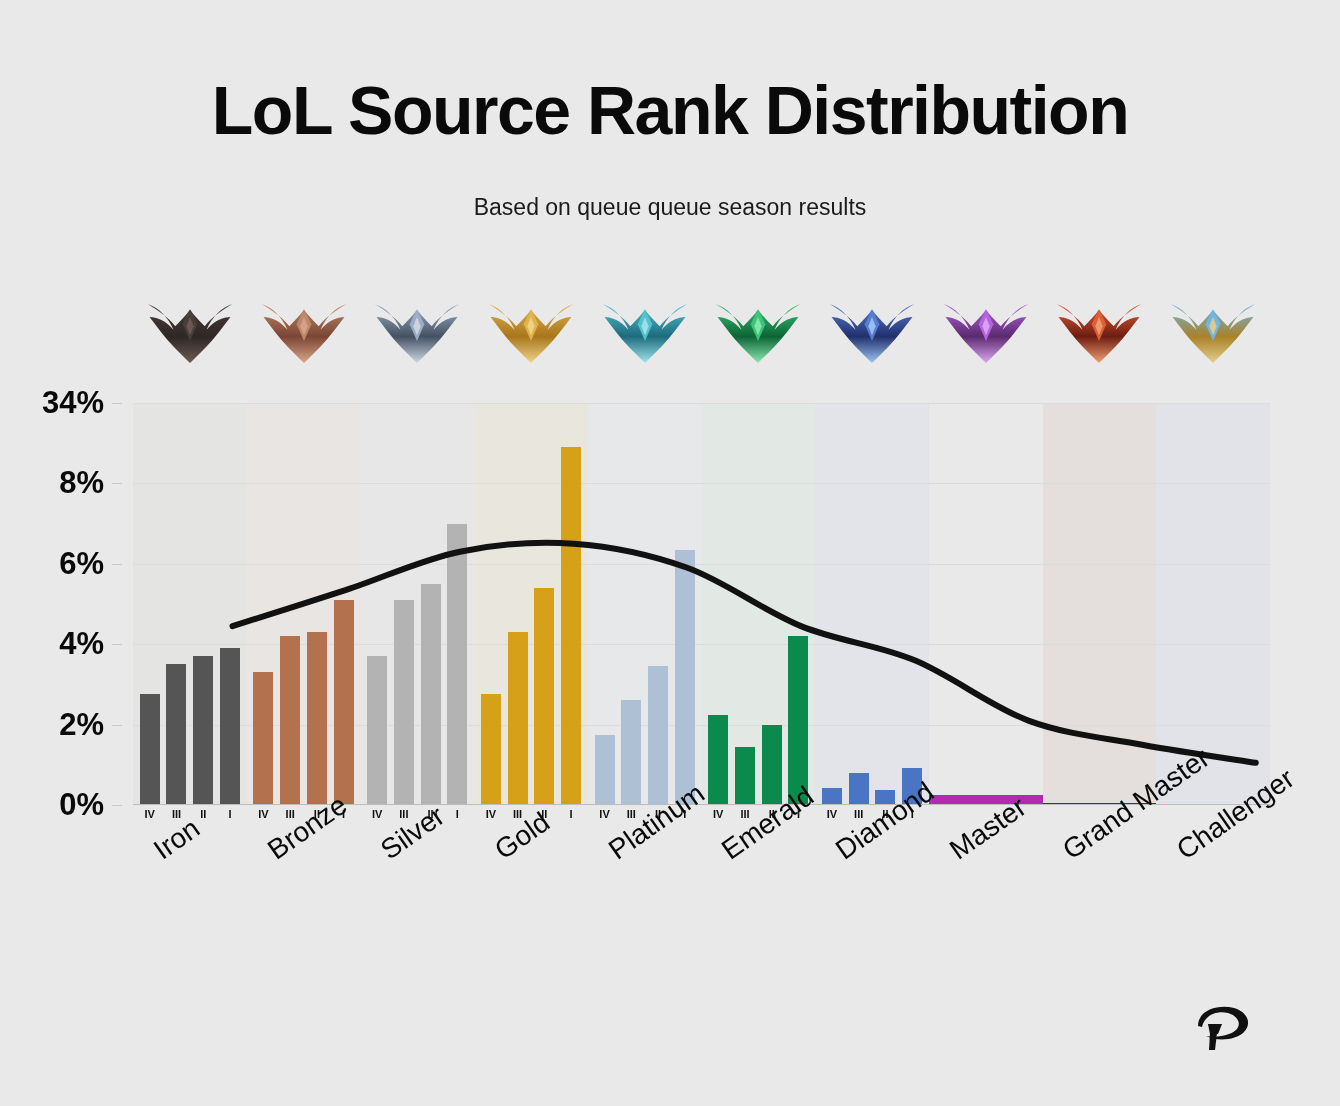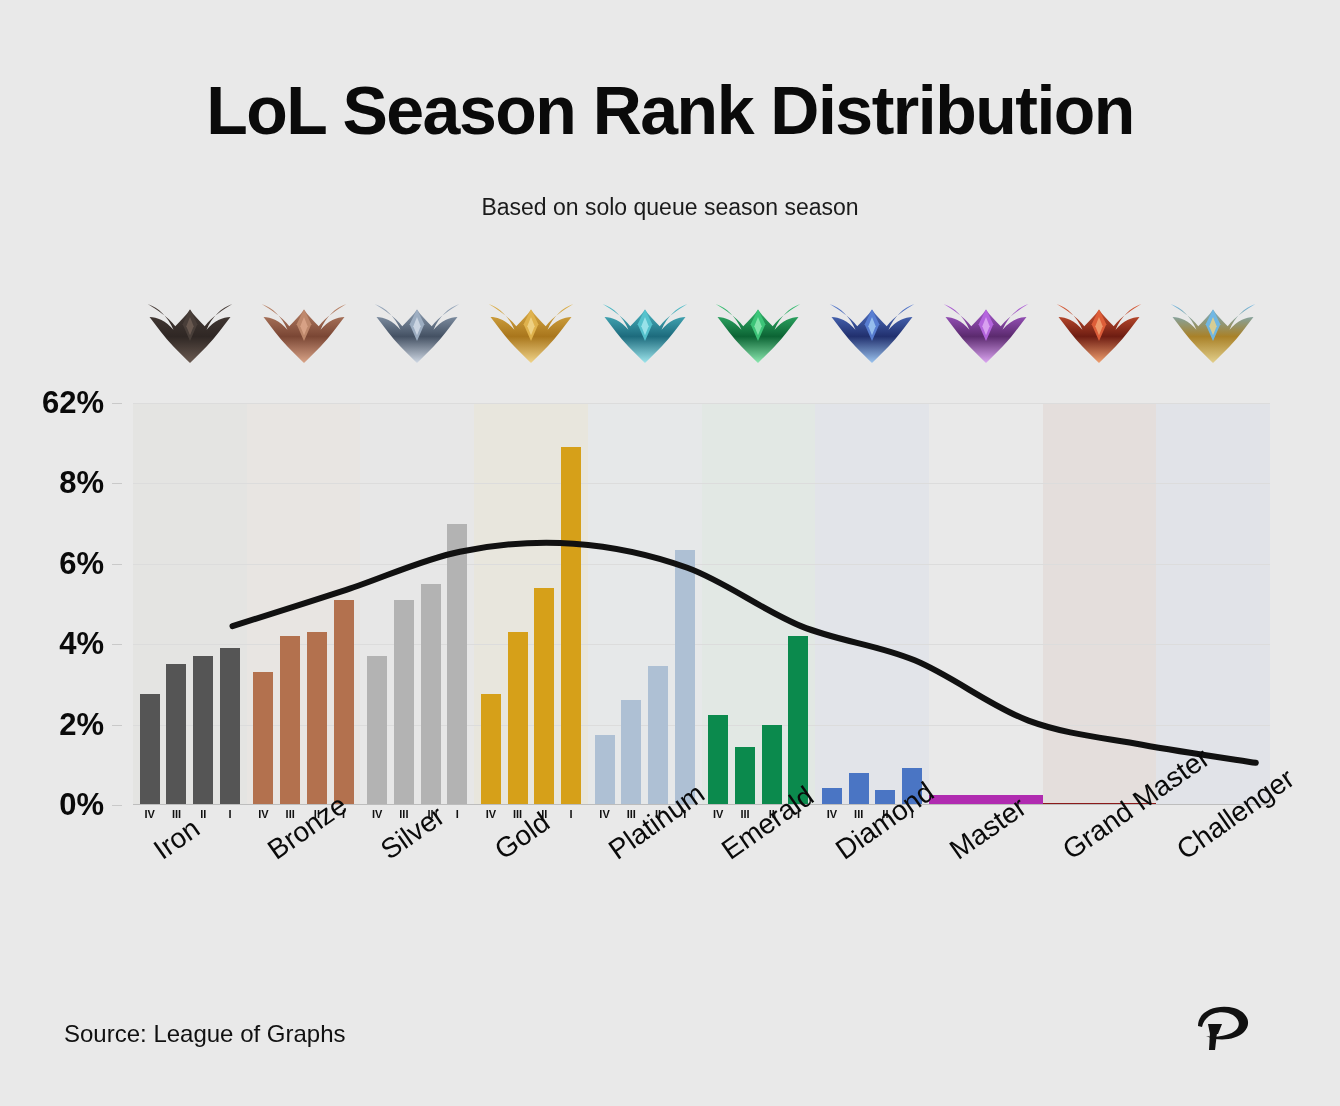--- a/index.html
+++ b/index.html
@@ -96,22 +96,22 @@
     position:absolute;left:64px;top:1020px;
     font-size:24px;color:#111;
   }
   .logo{position:absolute;left:1188px;top:1000px;width:68px;height:54px;}
 </style>
 </head>
 <body>
 
 <div id="page">
 
-  <div class="title">LoL Season Rank Distribution</div>
-  <div class="subtitle">Based on solo queue season season</div>
+  <div class="title">LoL Source Rank Distribution</div>
+  <div class="subtitle">Based on queue queue season results</div>
 
   <div class="emblems" id="emblem-row">
       <div class="emblem-cell">
         <svg class="emblem" viewBox="0 0 100 84">
     <defs>
             <linearGradient id="g-iron-emblem" x1="0" y1="0" x2="0" y2="1">
       <stop offset="0%" stop-color="#4a3f3a"></stop>
               <stop offset="55%" stop-color="#2f2724"></stop>
       <stop offset="100%" stop-color="#6b5b52"></stop>
             </linearGradient>
@@ -293,21 +293,21 @@
       <div class="ytick" style="top: 402px;">0%</div>
       <div class="ytick-mark" style="top: 402px;"></div>
       <div class="ytick" style="top: 321.6px;">2%</div>
       <div class="ytick-mark" style="top: 321.6px;"></div>
       <div class="ytick" style="top: 241.2px;">4%</div>
       <div class="ytick-mark" style="top: 241.2px;"></div>
       <div class="ytick" style="top: 160.8px;">6%</div>
       <div class="ytick-mark" style="top: 160.8px;"></div>
       <div class="ytick" style="top: 80.4px;">8%</div>
       <div class="ytick-mark" style="top: 80.4px;"></div>
-      <div class="ytick" style="top: 0px;">62%</div>
+      <div class="ytick" style="top: 0px;">34%</div>
       <div class="ytick-mark" style="top: 0px;"></div>
     </div>
 
   <div class="plot">
     <div class="bands" id="bands">
         <div class="band" style="background: rgb(228, 228, 226);"></div>
         <div class="band" style="background: rgb(232, 229, 226);"></div>
         <div class="band" style="background: rgb(231, 231, 231);"></div>
         <div class="band" style="background: rgb(232, 230, 221);"></div>
         <div class="band" style="background: rgb(230, 232, 233);"></div>
@@ -457,21 +457,20 @@
         <div class="tiername">Master</div>
       </div>
       <div class="tiername-cell">
         <div class="tiername">Grand Master</div>
       </div>
       <div class="tiername-cell">
         <div class="tiername">Challenger</div>
       </div>
     </div>
 
-  <div class="source">Source: League of Graphs</div>
 
   <svg class="logo" viewBox="0 0 68 54">
     <path d="M10 26 C10 10, 30 4, 46 8 C60 12, 64 24, 56 32 C48 40, 30 42, 18 36
              C26 38, 42 36, 48 30 C54 24, 50 16, 40 13 C28 10, 16 16, 14 27 Z" fill="#111111"></path>
     <path d="M20 24 L34 24 L30 34 L22 34 Z" fill="#111111"></path>
     <path d="M22 33 L29 33 L27 50 L21 50 Z" fill="#111111"></path>
   </svg>
 </div>
 
 </body></html>

